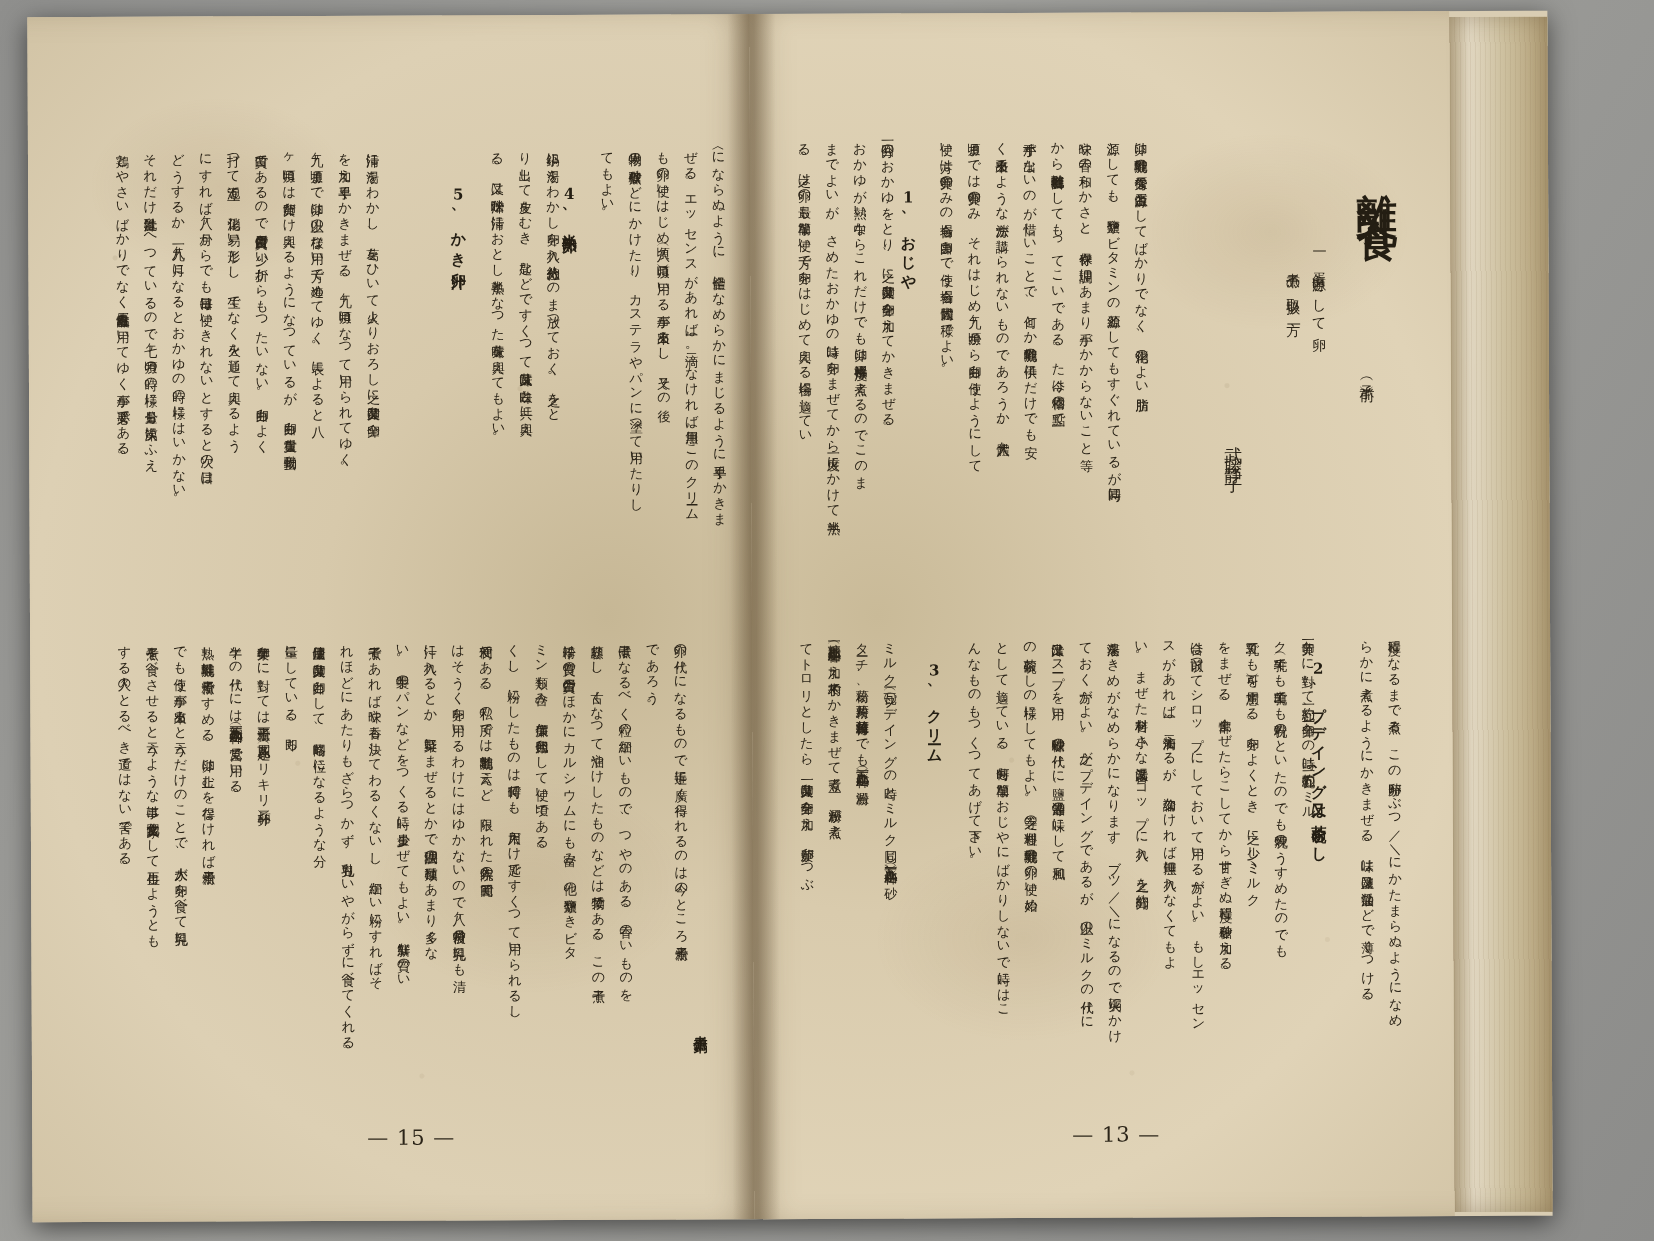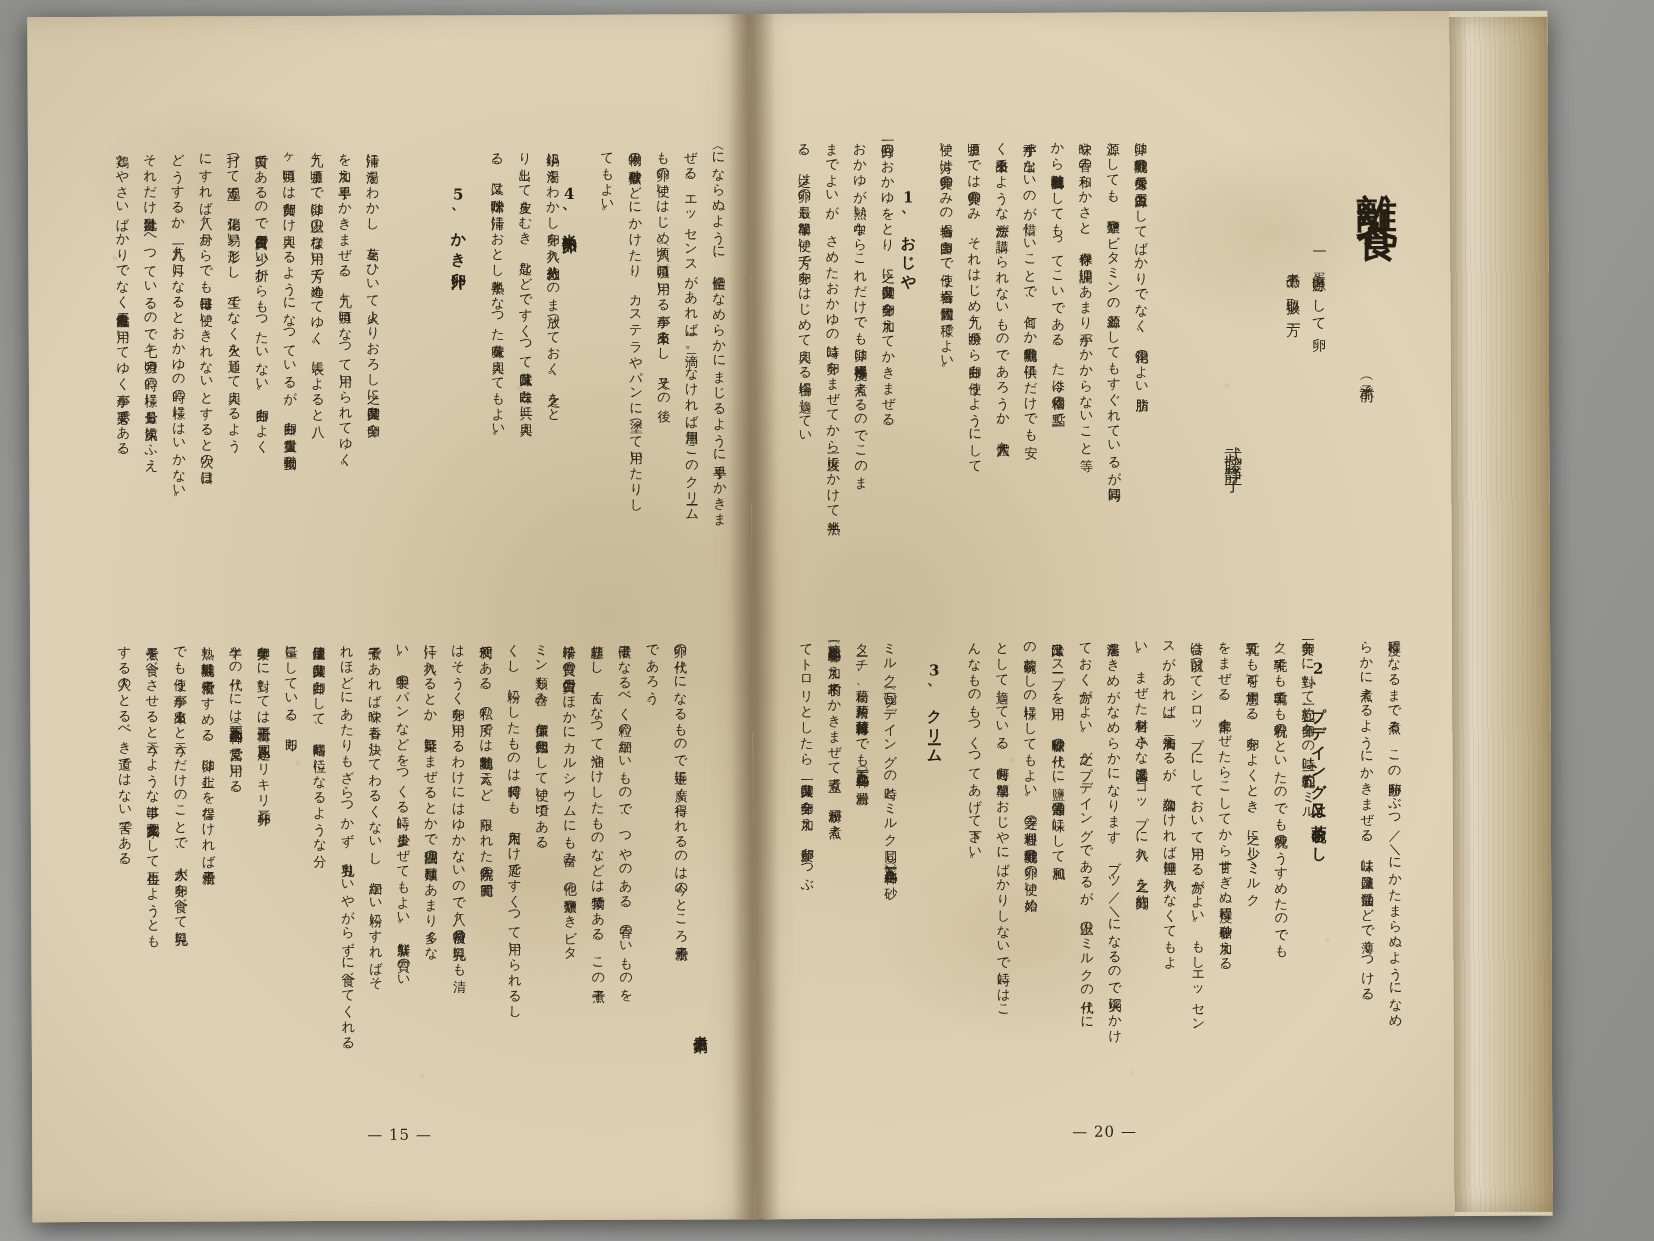--- a/index.html
+++ b/index.html
@@ -170,21 +170,21 @@
     text-orientation: upright;
     font-size: 15px;
     font-weight: 700;
     letter-spacing: 2px;
     color: #241e13;
     position: absolute;
   }
 
   .folio {
     position: absolute;
-    font-size: 15px;
+    font-size: 21px;
     color: #2b2418;
     letter-spacing: 1px;
     font-family: "DejaVu Serif", "Liberation Serif", serif;
   }
 
   .caption-tag {
     position: absolute;
     writing-mode: vertical-rl;
     text-orientation: upright;
     font-size: 14px;
@@ -320,21 +320,21 @@
         </div>
 
       <div class="subheading" style="left:172px; top:648px;">3、クリーム</div>
       <div class="colwrap" id="r-sec3-cols" style="left:40px; top:620px; height:455px;">
           <div class="col body">ミルク一〇〇瓦（プデイングの時とミルク同じ）五瓦（小匙山一杯）、砂</div>
           <div class="col body">ターチ、葛粉、片栗粉、莖澱粉等何れでも）五瓦（小匙山一杯）に澱粉</div>
           <div class="col body">糖一〇瓦（小匙山二杯）を加え木杓子でかきまぜて煮立て、澱粉が煮え</div>
           <div class="col body">てトロリとしたら、一卵黄又は全卵を加え、卵黄がつぶ</div>
         </div>
 
-      <div class="folio" style="left:318px; top:1110px;">— 20 —</div>
+      <div class="folio" style="left:318px; top:1110px;">— 13 —</div>
     </div>
 
     <div id="gutter"></div>
 
     <div id="edge-block">
       <div id="edge-lines"></div>
     </div>
   </div>
 </div>
 

